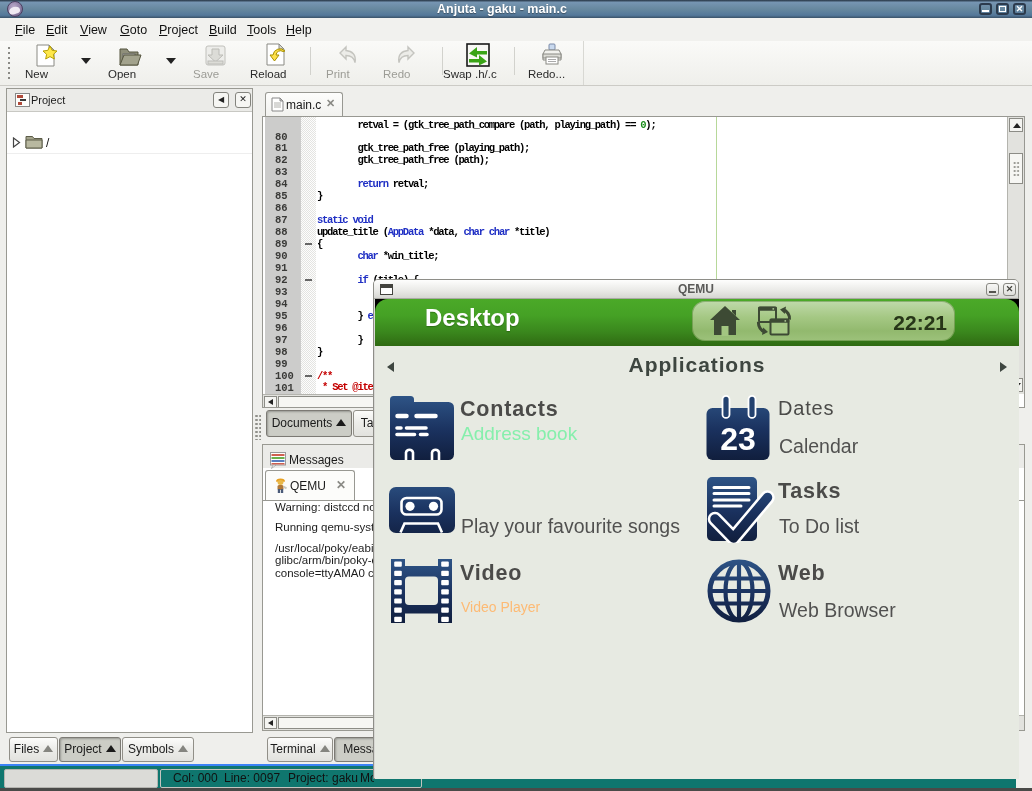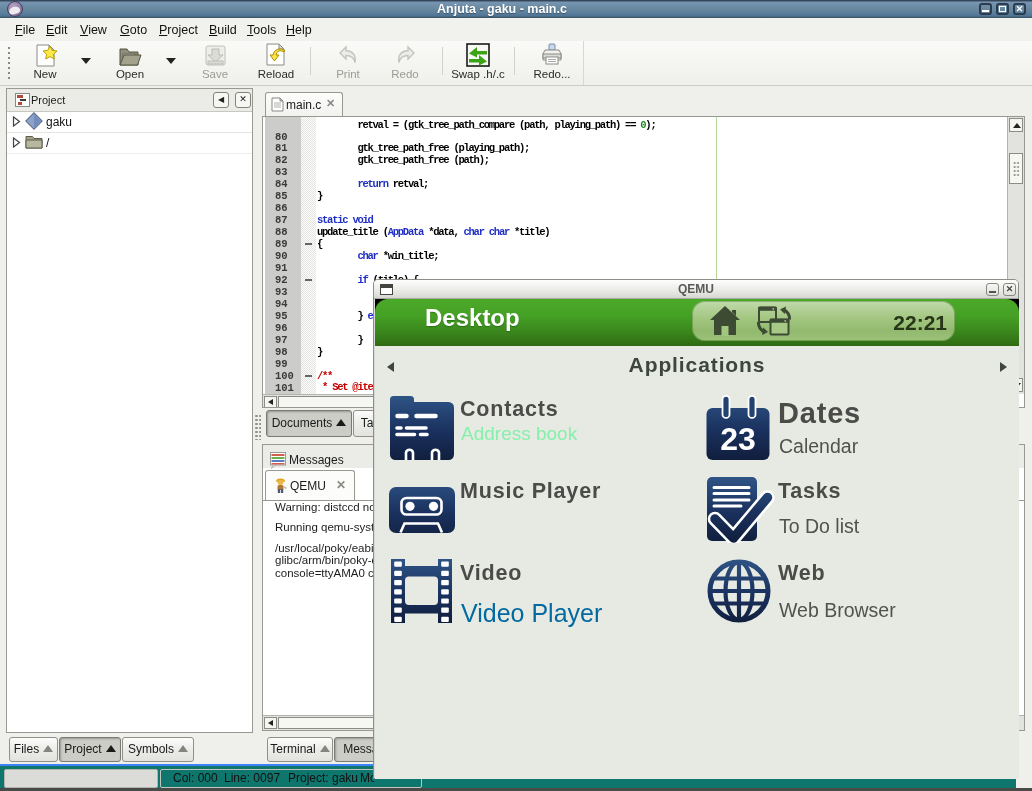--- a/index.html
+++ b/index.html
@@ -2,21 +2,21 @@
 <html><head><meta charset="utf-8">
 <style>
 html,body{margin:0;padding:0}
 body{width:1032px;height:791px;position:relative;overflow:hidden;background:#efefec;font-family:"Liberation Sans",sans-serif;}
 .ab{position:absolute}
 .tbtn{position:absolute;border:1px solid #918f88;border-radius:3px;background:linear-gradient(#fcfcfb,#ededea 45%,#e2e2de);font-size:12px;color:#1a1a1a;text-align:center;}
 .tbtn.pressed{background:#cccdc6;box-shadow:inset 1px 1px 2px rgba(0,0,0,.25);border-color:#7c7a74}
 .tri-up{display:inline-block;width:0;height:0;border-left:5px solid transparent;border-right:5px solid transparent;border-bottom:7px solid #858580;vertical-align:1px;margin-left:4px}
 .tri-up.dark{border-bottom-color:#1a1a1a}
 .sep{position:absolute;width:1px;background:#d2d2cd;top:6px;bottom:10px}
-.lbl{position:absolute;font-size:11.5px;color:#2a2a2a;text-align:center;white-space:nowrap}
+.lbl{position:absolute;font-size:11.5px;color:#2a2a2a;text-align:left;white-space:nowrap}
 .lbl.dis{color:#9c9c96}
 .mono{font-family:"Liberation Mono",monospace;font-weight:bold;font-size:10.5px;letter-spacing:-1.25px;white-space:pre}
 .k{color:#1f2fc4}.n{color:#1b8c1b}.c{color:#c40000}
 </style></head>
 <body>
 
 <div class="ab" style="left:0;top:0;width:1032px;height:18px;background:linear-gradient(#233140 0%,#7695b2 13%,#67889f 50%,#54789a 85%,#3a5268 100%);"></div>
 <div class="ab" style="left:7px;top:1px;width:16px;height:16px;border-radius:50%;background:radial-gradient(circle at 40% 35%,#b9a9c9,#8f7fa5 55%,#6e5f85);border:1px solid #4a3f60;box-sizing:border-box"></div>
 <div class="ab" style="left:9px;top:7px;width:11px;height:7px;border-radius:50% 50% 40% 40%;background:#efe9f2;transform:rotate(-15deg)"></div>
 <div class="ab" style="left:0;top:2px;width:1004px;text-align:center;font-size:12.5px;font-weight:bold;color:#fff;text-shadow:0 1px 1px #3a4f63">Anjuta - gaku - main.c</div>
@@ -117,30 +117,20 @@
  <div class="ab" style="left:0;top:0;right:0;height:22px;background:#ebebe8;border-bottom:1px solid #c8c8c3">
   <svg class="ab" style="left:8px;top:4px" width="15" height="14" viewBox="0 0 15 14">
         <rect x="0.5" y="0.5" width="14" height="13" fill="#fdfdfb" stroke="#888"></rect>
         <rect x="2" y="2" width="6" height="3" fill="#b04a3a"></rect>
         <rect x="5" y="6" width="6" height="2" fill="#3a3a3a"></rect>
         <rect x="3" y="9" width="4" height="3" fill="#b04a3a"></rect>
       </svg>
   <span class="ab" style="left:24px;top:5px;font-size:11px;color:#1a1a1a">Project</span>
   <div class="ab" style="left:206px;top:3px;width:14px;height:14px;border:1px solid #84847e;border-radius:3px;background:#f6f6f3;text-align:center;font-size:8px;line-height:13px;color:#222">◀</div>
   <div class="ab" style="left:228px;top:3px;width:14px;height:14px;border:1px solid #84847e;border-radius:3px;background:#f6f6f3;text-align:center;font-size:9px;line-height:13px;color:#222">✕</div>
- </div>
- <div class="ab" style="left:0;top:22px;right:0;height:21px;border-bottom:1px solid #e4e4e0">
-  <svg class="ab" style="left:5px;top:5px" width="9" height="11" viewBox="0 0 9 11">
-        <path d="M1.5 1 L7.5 5.5 L1.5 10 Z" fill="#fff" stroke="#444" stroke-width="1.2"></path>
-      </svg>
-  <svg class="ab" style="left:18px;top:1px" width="18" height="18" viewBox="0 0 18 18">
-        <rect x="3.2" y="3.2" width="11.6" height="11.6" fill="#8da3c9" stroke="#5a6a8c" transform="rotate(45 9 9)"></rect>
-        <path d="M9 2.2 L15.8 9 9 15.8 Z" fill="#5c7cb0" opacity=".55"></path>
-      </svg>
-  <span class="ab" style="left:39px;top:4px;font-size:12px;color:#111">gaku</span>
  </div>
  <div class="ab" style="left:0;top:43px;right:0;height:21px;border-bottom:1px solid #eee">
   <svg class="ab" style="left:5px;top:5px" width="9" height="11" viewBox="0 0 9 11">
         <path d="M1.5 1 L7.5 5.5 L1.5 10 Z" fill="#fff" stroke="#444" stroke-width="1.2"></path>
       </svg>
   <svg class="ab" style="left:18px;top:2px" width="18" height="16" viewBox="0 0 18 16">
         <path d="M1 14 V2.5 h6.5 l1.5 2 H17 V14 z" fill="#a4a48c" stroke="#5c5c48"></path>
         <path d="M1 14 V6 h16 v8 z" fill="#b8b8a0" stroke="#5c5c48"></path>
       </svg>
   <span class="ab" style="left:39px;top:4px;font-size:12px;color:#111">/</span>
@@ -346,31 +336,31 @@
   <div class="ab" style="left:85px;top:98px;font-size:21.5px;font-weight:bold;color:#4b4b49;letter-spacing:.8px">Contacts</div>
   <div class="ab" style="left:86px;top:124px;font-size:19px;color:#86efac">Address book</div>
   <svg class="ab" style="left:331px;top:96px" width="64" height="65" viewBox="0 0 64 65">
         <rect x="0.5" y="13" width="63" height="52" rx="6" fill="url(#gnavy)"></rect>
         <text x="32" y="55" text-anchor="middle" font-family="Liberation Sans,sans-serif" font-weight="bold" font-size="32" fill="#fff">23</text>
         <g fill="#24426f" stroke="#fff" stroke-width="1.8">
           <rect x="16.5" y="0.9" width="7" height="22" rx="3.5"></rect>
           <rect x="42.5" y="0.9" width="7" height="22" rx="3.5"></rect>
         </g>
       </svg>
-  <div class="ab" style="left:403px;top:98px;font-size:29px;font-weight:bold;color:#4b4b49;letter-spacing:.8px">Dates</div>
+  <div class="ab" style="left:403px;top:98px;font-size:20px;font-weight:normal;color:#4b4b49;letter-spacing:.8px">Dates</div>
   <div class="ab" style="left:404px;top:136px;font-size:19.5px;color:#515150">Calendar</div>
 
   <svg class="ab" style="left:14px;top:179px" width="66" height="64" viewBox="0 0 66 64">
         <rect x="0" y="9" width="66" height="46" rx="7" fill="url(#gnavy)"></rect>
         <rect x="12.5" y="20" width="40" height="16.5" rx="5" fill="none" stroke="#fff" stroke-width="2.6"></rect>
         <circle cx="21" cy="28.3" r="4.6" fill="#fff"></circle>
         <circle cx="44.5" cy="28.3" r="4.6" fill="#fff"></circle>
         <path d="M11.5 54.5 L15.5 45.5 H49 L53 54.5" fill="none" stroke="#fff" stroke-width="2.6"></path>
       </svg>
-  <div class="ab" style="left:85px;top:180px;font-size:21.5px;font-weight:bold;color:#4b4b49;letter-spacing:.8px">Music Player</div>
+  <div class="ab" style="left:86px;top:216px;font-size:19.5px;color:#515150">Play your favourite songs</div>
   <svg class="ab" style="left:331px;top:178px" width="70" height="66" viewBox="0 0 70 66">
         <rect x="1" y="0" width="50" height="64" rx="5" fill="url(#gnavy)"></rect>
         <g stroke="#fff" stroke-width="3" stroke-linecap="round">
           <path d="M8 10.5 h35 M8 16.5 h35 M8 23 h35 M8 29 h27"></path>
         </g>
         <path d="M9 42 L27.5 61 L61.5 20.5" fill="none" stroke="#fff" stroke-width="14.5" stroke-linecap="round" stroke-linejoin="round"></path>
         <path d="M9 42 L27.5 61 L61.5 20.5" fill="none" stroke="url(#gnavy)" stroke-width="9.5" stroke-linecap="round" stroke-linejoin="round"></path>
       </svg>
   <div class="ab" style="left:403px;top:180px;font-size:21.5px;font-weight:bold;color:#4b4b49;letter-spacing:.8px">Tasks</div>
   <div class="ab" style="left:404px;top:216px;font-size:19.5px;color:#515150">To Do list</div>
@@ -393,21 +383,21 @@
           <rect x="50.2" y="2.6" width="7.6" height="5.2" rx="1"></rect>
           <rect x="50.2" y="11.8" width="7.6" height="5.2" rx="1"></rect>
           <rect x="50.2" y="21" width="7.6" height="5.2" rx="1"></rect>
           <rect x="50.2" y="30.2" width="7.6" height="5.2" rx="1"></rect>
           <rect x="50.2" y="39.4" width="7.6" height="5.2" rx="1"></rect>
           <rect x="50.2" y="48.6" width="7.6" height="5.2" rx="1"></rect>
           <rect x="50.2" y="57.8" width="7.6" height="5.2" rx="1"></rect>
         </g>
       </svg>
   <div class="ab" style="left:85px;top:262px;font-size:21.5px;font-weight:bold;color:#4b4b49;letter-spacing:.8px">Video</div>
-  <div class="ab" style="left:86px;top:300px;font-size:25px;color:#0369a1">Video Player</div>
+  <div class="ab" style="left:86px;top:300px;font-size:14px;color:#fdba74">Video Player</div>
   <svg class="ab" style="left:332px;top:260px" width="64" height="64" viewBox="0 0 64 64">
         <circle cx="32" cy="32" r="29" fill="none" stroke="url(#gnavy)" stroke-width="5"></circle>
         <g clip-path="url(#globeclip)" fill="none" stroke="url(#gnavy)" stroke-width="4.2">
           <ellipse cx="32" cy="32" rx="13.5" ry="28.8"></ellipse>
           <path d="M32 2 V62 M2 19.5 H62 M2 32 H62 M2 44.5 H62"></path>
         </g>
       </svg>
   <div class="ab" style="left:403px;top:262px;font-size:21.5px;font-weight:bold;color:#4b4b49;letter-spacing:.8px">Web</div>
   <div class="ab" style="left:404px;top:300px;font-size:19.5px;color:#515150">Web Browser</div>
  </div>

